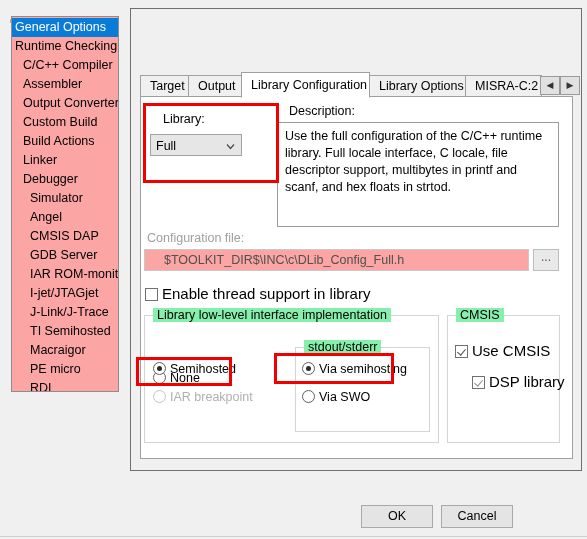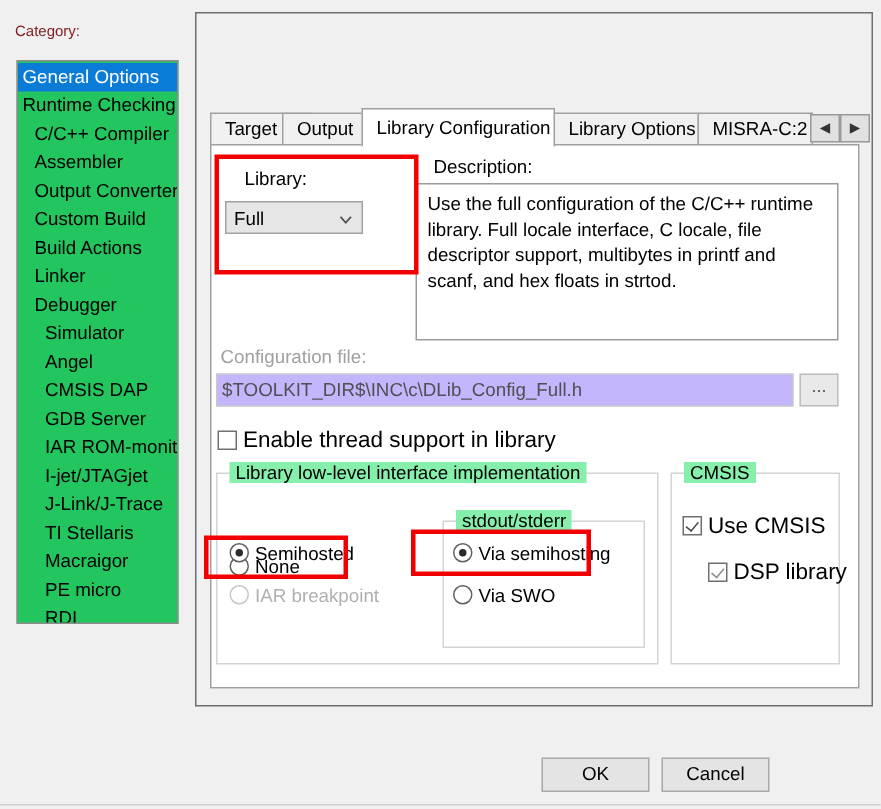--- a/index.html
+++ b/index.html
@@ -28,24 +28,24 @@
     left: 10px;
     top: 16px;
     font-size: 10px;
     color: #7f1d1d;
   }
 
   
   .category-list {
     position: absolute;
     left: 11px;
-    top: 40px;
+    top: 16px;
     width: 108px;
     height: 376px;
-    background: #22c55e;
+    background: #fca5a5;
     border: 1px solid #8d8d8d;
     box-sizing: border-box;
     overflow: hidden;
     padding: 1px 0 0 0;
   }
   .cat-item {
     height: 19px;
     line-height: 19px;
     padding-left: 3px;
     font-size: 12.5px;
@@ -178,24 +178,24 @@
     color: #000;
   }
 
   
   .textfield {
     position: absolute;
     left: 144px;
     top: 249px;
     width: 385px;
     height: 22px;
-    background: #c4b5fd;
+    background: #fca5a5;
     border: 1px solid #c8c8c8;
     box-sizing: border-box;
-    padding: 0 3px;
+    padding: 0 19px;
     line-height: 20px;
     font-size: 12.5px;
     color: #505050;
     white-space: nowrap;
     overflow: hidden;
   }
   .browse-btn {
     position: absolute;
     left: 533px;
     top: 249px;
@@ -338,21 +338,21 @@
       <div class="cat-item indent1"><span>Build Actions</span></div>
       <div class="cat-item indent1"><span>Linker</span></div>
       <div class="cat-item indent1"><span>Debugger</span></div>
       <div class="cat-item indent2"><span>Simulator</span></div>
       <div class="cat-item indent2"><span>Angel</span></div>
       <div class="cat-item indent2"><span>CMSIS DAP</span></div>
       <div class="cat-item indent2"><span>GDB Server</span></div>
       <div class="cat-item indent2"><span>IAR ROM-monitor</span></div>
       <div class="cat-item indent2"><span>I-jet/JTAGjet</span></div>
       <div class="cat-item indent2"><span>J-Link/J-Trace</span></div>
-      <div class="cat-item indent2"><span>TI Stellaris</span></div>
+      <div class="cat-item indent2"><span>TI Semihosted</span></div>
       <div class="cat-item indent2"><span>Macraigor</span></div>
       <div class="cat-item indent2"><span>PE micro</span></div>
       <div class="cat-item indent2"><span>RDI</span></div>
     </div>
 
   <div class="dialog-panel"></div>
 
   <div class="tab-strip" id="tab-strip">
       <div class="tab" style="left: 0px; width: 68px;"><span>Target</span></div>
       <div class="tab" style="left: 48px; width: 54px;"><span>Output</span></div>

